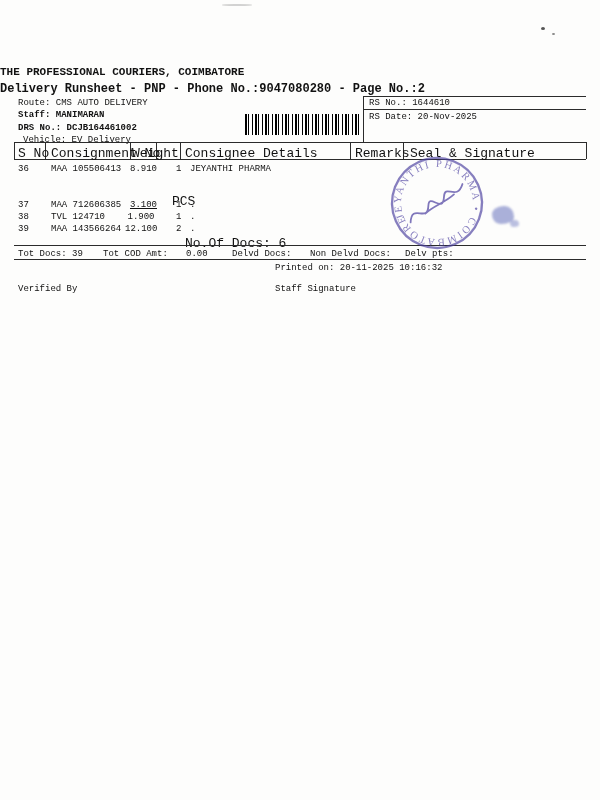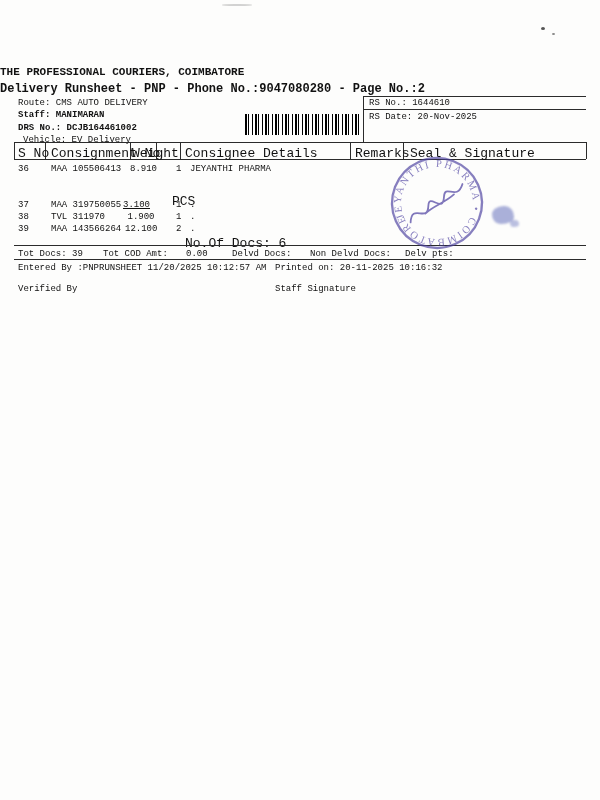--- a/index.html
+++ b/index.html
@@ -77,29 +77,29 @@
   <div>
     <span class="abs t9" style="left:18px;top:164px;">36</span>
     <span class="abs t9" style="left:51px;top:164px;">MAA 105506413</span>
     <span class="abs t9" style="left:125px;top:164px;width:32px;text-align:right;">8.910</span>
     <span class="abs t9" style="left:176px;top:164px;">1</span>
     <span class="abs t9" style="left:190px;top:164px;">JEYANTHI PHARMA</span>
   </div>
 
   <div>
     <span class="abs t9" style="left:18px;top:200px;">37</span>
-    <span class="abs t9" style="left:51px;top:200px;">MAA 319750055</span>
-    <span class="abs t9" style="left:118px;top:200px;width:32px;text-align:right;text-decoration:underline;">3.100</span>
+    <span class="abs t9" style="left:51px;top:200px;">MAA 712606385</span>
+    <span class="abs t9" style="left:125px;top:200px;width:32px;text-align:right;text-decoration:underline;">3.100</span>
     <span class="abs t9" style="left:176px;top:200px;">1</span>
     <span class="abs t9" style="left:190px;top:200px;">.</span>
   </div>
 
   <div>
     <span class="abs t9" style="left:18px;top:212px;">38</span>
-    <span class="abs t9" style="left:51px;top:212px;">TVL 311970</span>
+    <span class="abs t9" style="left:51px;top:212px;">TVL 124710</span>
     <span class="abs t9" style="left:125px;top:212px;width:32px;text-align:center;">1.900</span>
     <span class="abs t9" style="left:176px;top:212px;">1</span>
     <span class="abs t9" style="left:190px;top:212px;">.</span>
   </div>
 
   <div>
     <span class="abs t9" style="left:18px;top:224px;">39</span>
     <span class="abs t9" style="left:51px;top:224px;">MAA 143566264</span>
     <span class="abs t9" style="left:125px;top:224px;width:32px;text-align:right;">12.100</span>
     <span class="abs t9" style="left:176px;top:224px;">2</span>
@@ -110,21 +110,20 @@
 
   <div class="hline" style="left:14px;top:245px;width:572px;"></div>
   <div class="abs t9" style="left:18px;top:249px;">Tot Docs: 39</div>
   <div class="abs t9" style="left:103px;top:249px;">Tot COD Amt:</div>
   <div class="abs t9" style="left:186px;top:249px;">0.00</div>
   <div class="abs t9" style="left:232px;top:249px;">Delvd Docs:</div>
   <div class="abs t9" style="left:310px;top:249px;">Non Delvd Docs:</div>
   <div class="abs t9" style="left:405px;top:249px;">Delv pts:</div>
   <div class="hline" style="left:14px;top:259px;width:572px;"></div>
 
-  <div class="abs t9" style="left:18px;top:263px;">Entered By :PNPRUNSHEET 11/20/2025 10:12:57 AM</div>
   <div class="abs t9" style="left:275px;top:263px;">Printed on: 20-11-2025 10:16:32</div>
 
   <div class="abs t9" style="left:18px;top:284px;">Verified By</div>
   <div class="abs t9" style="left:275px;top:284px;">Staff Signature</div>
 
   <svg class="stamp" width="110" height="110" viewBox="0 0 110 110" style="left:382px;top:148px;transform:rotate(-24deg);">
     <circle cx="55" cy="55" r="45" fill="none" stroke="#4b3fa0" stroke-width="2.2" opacity="0.85"></circle>
     <circle cx="55" cy="55" r="44" fill="none" stroke="#4b3fa0" stroke-width="0.6" opacity="0.4"></circle>
     <defs>
       <path id="ring" d="M55,55 m-36,0 a36,36 0 1,1 72,0 a36,36 0 1,1 -72,0"></path>

